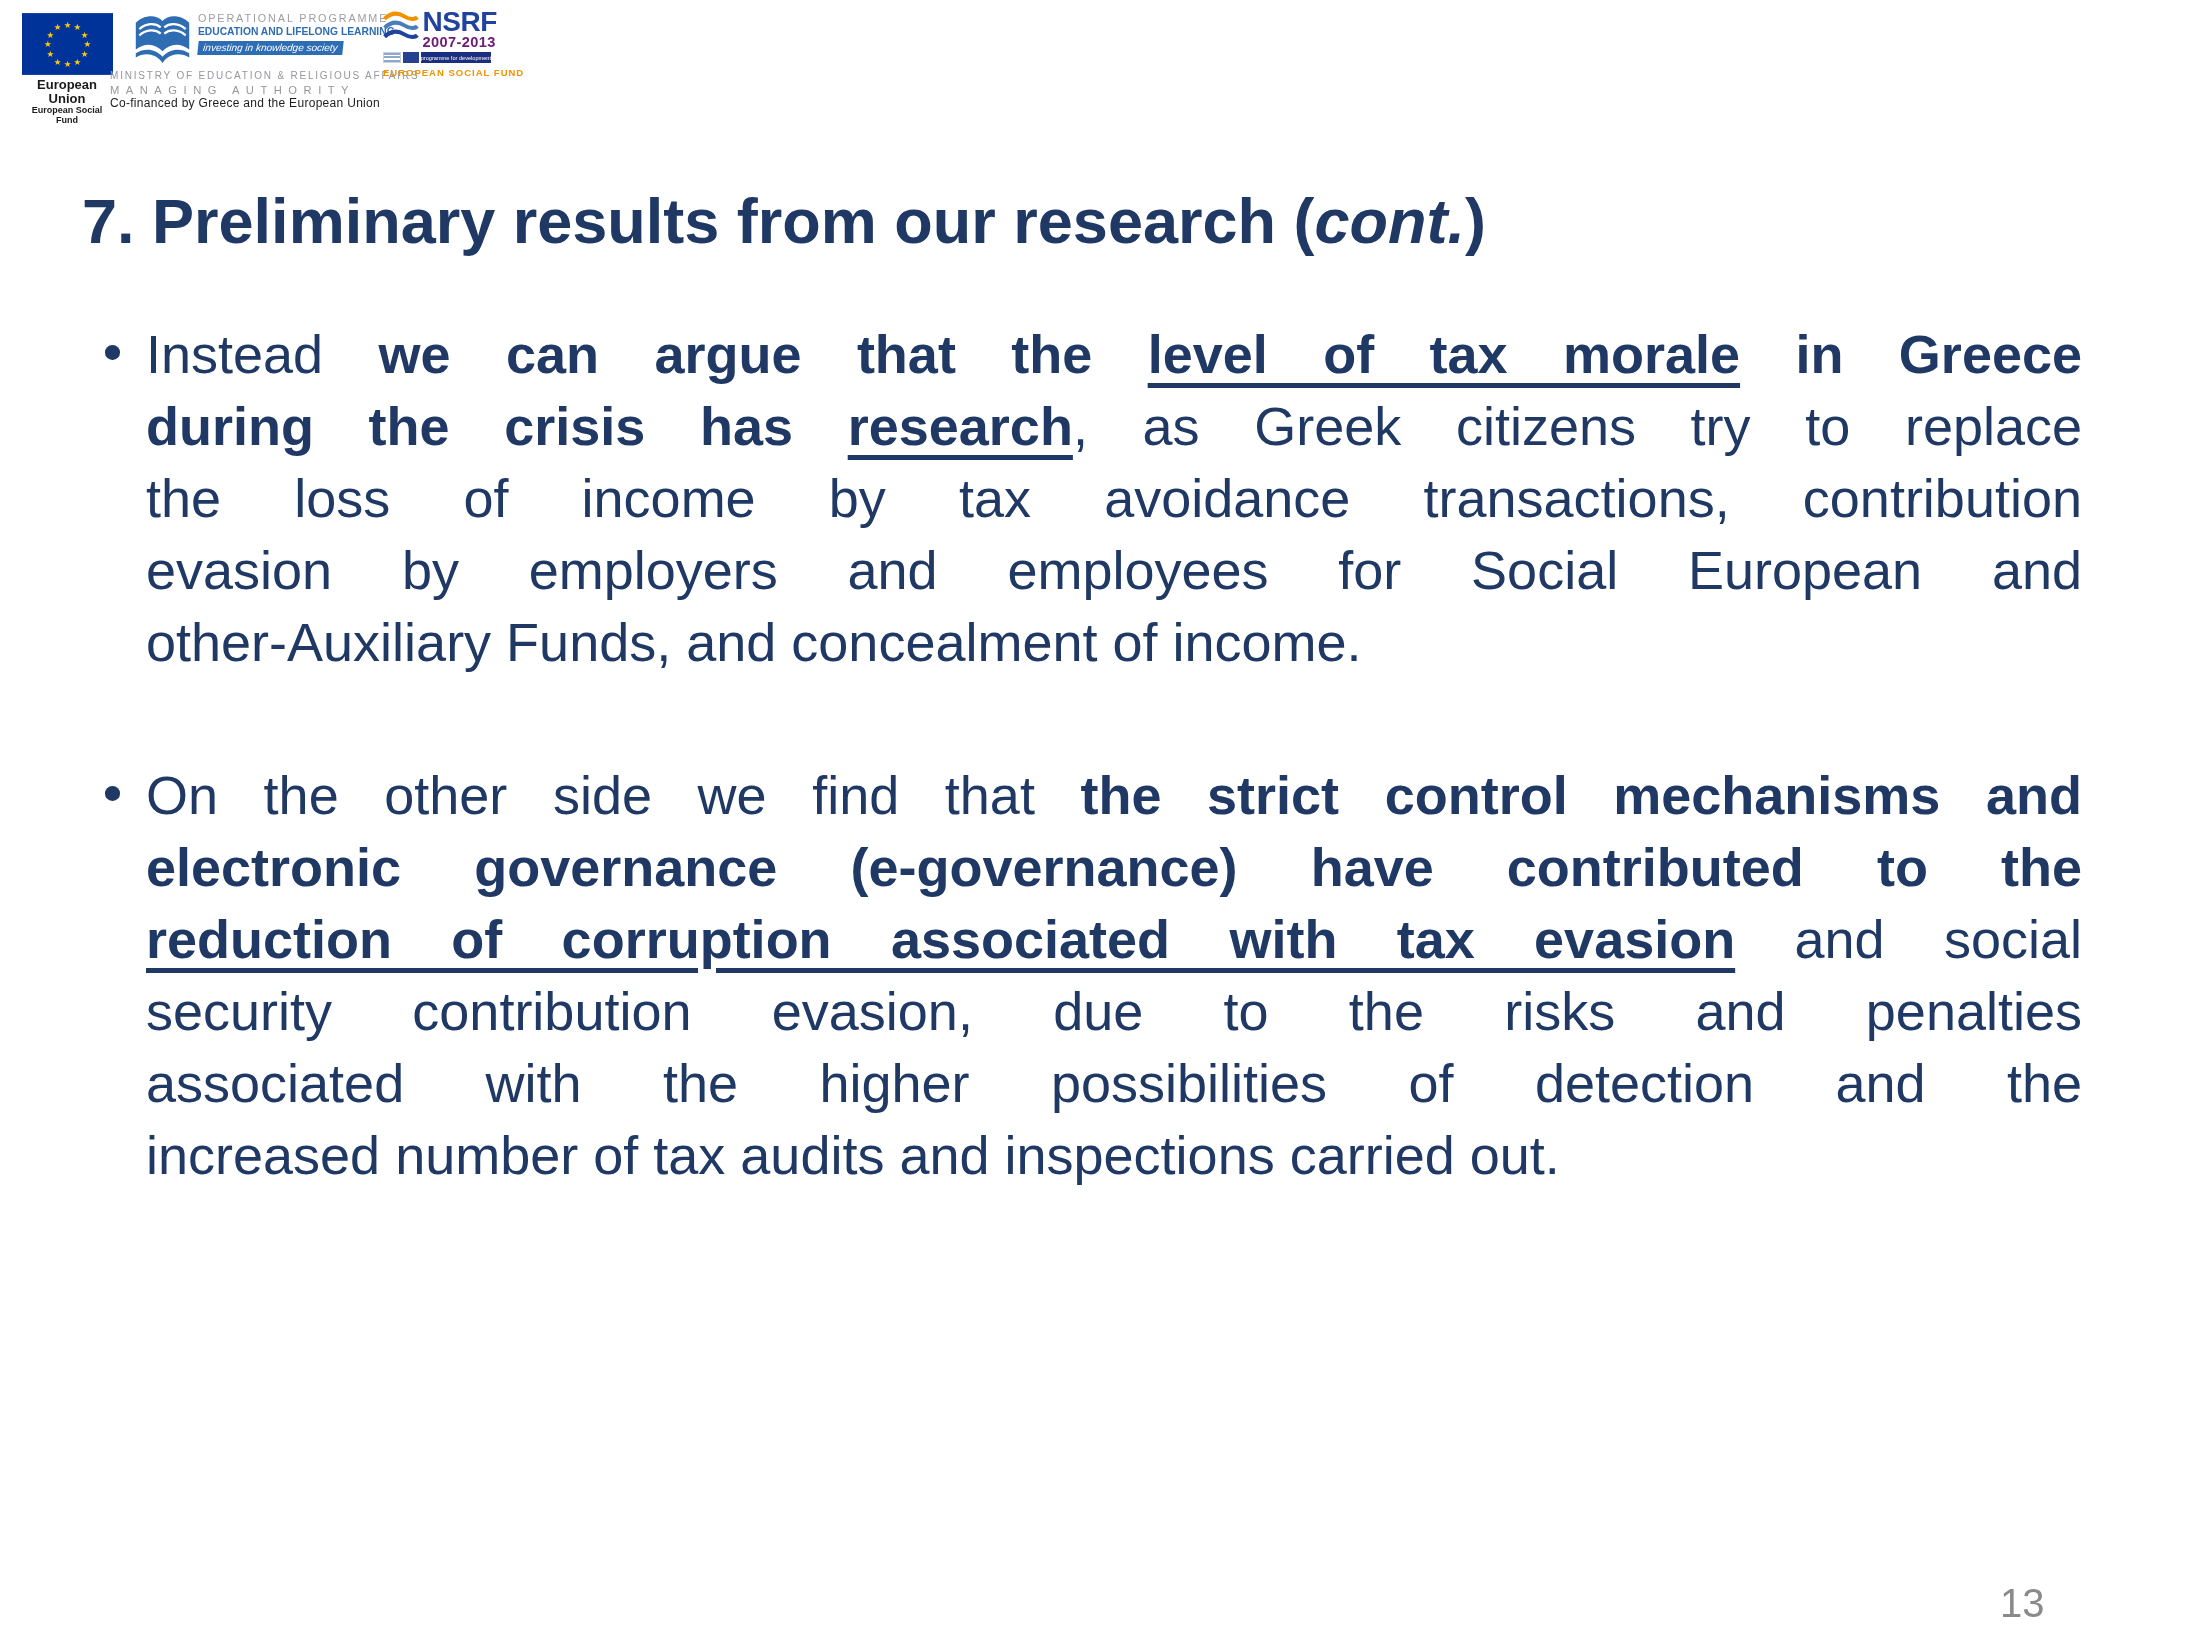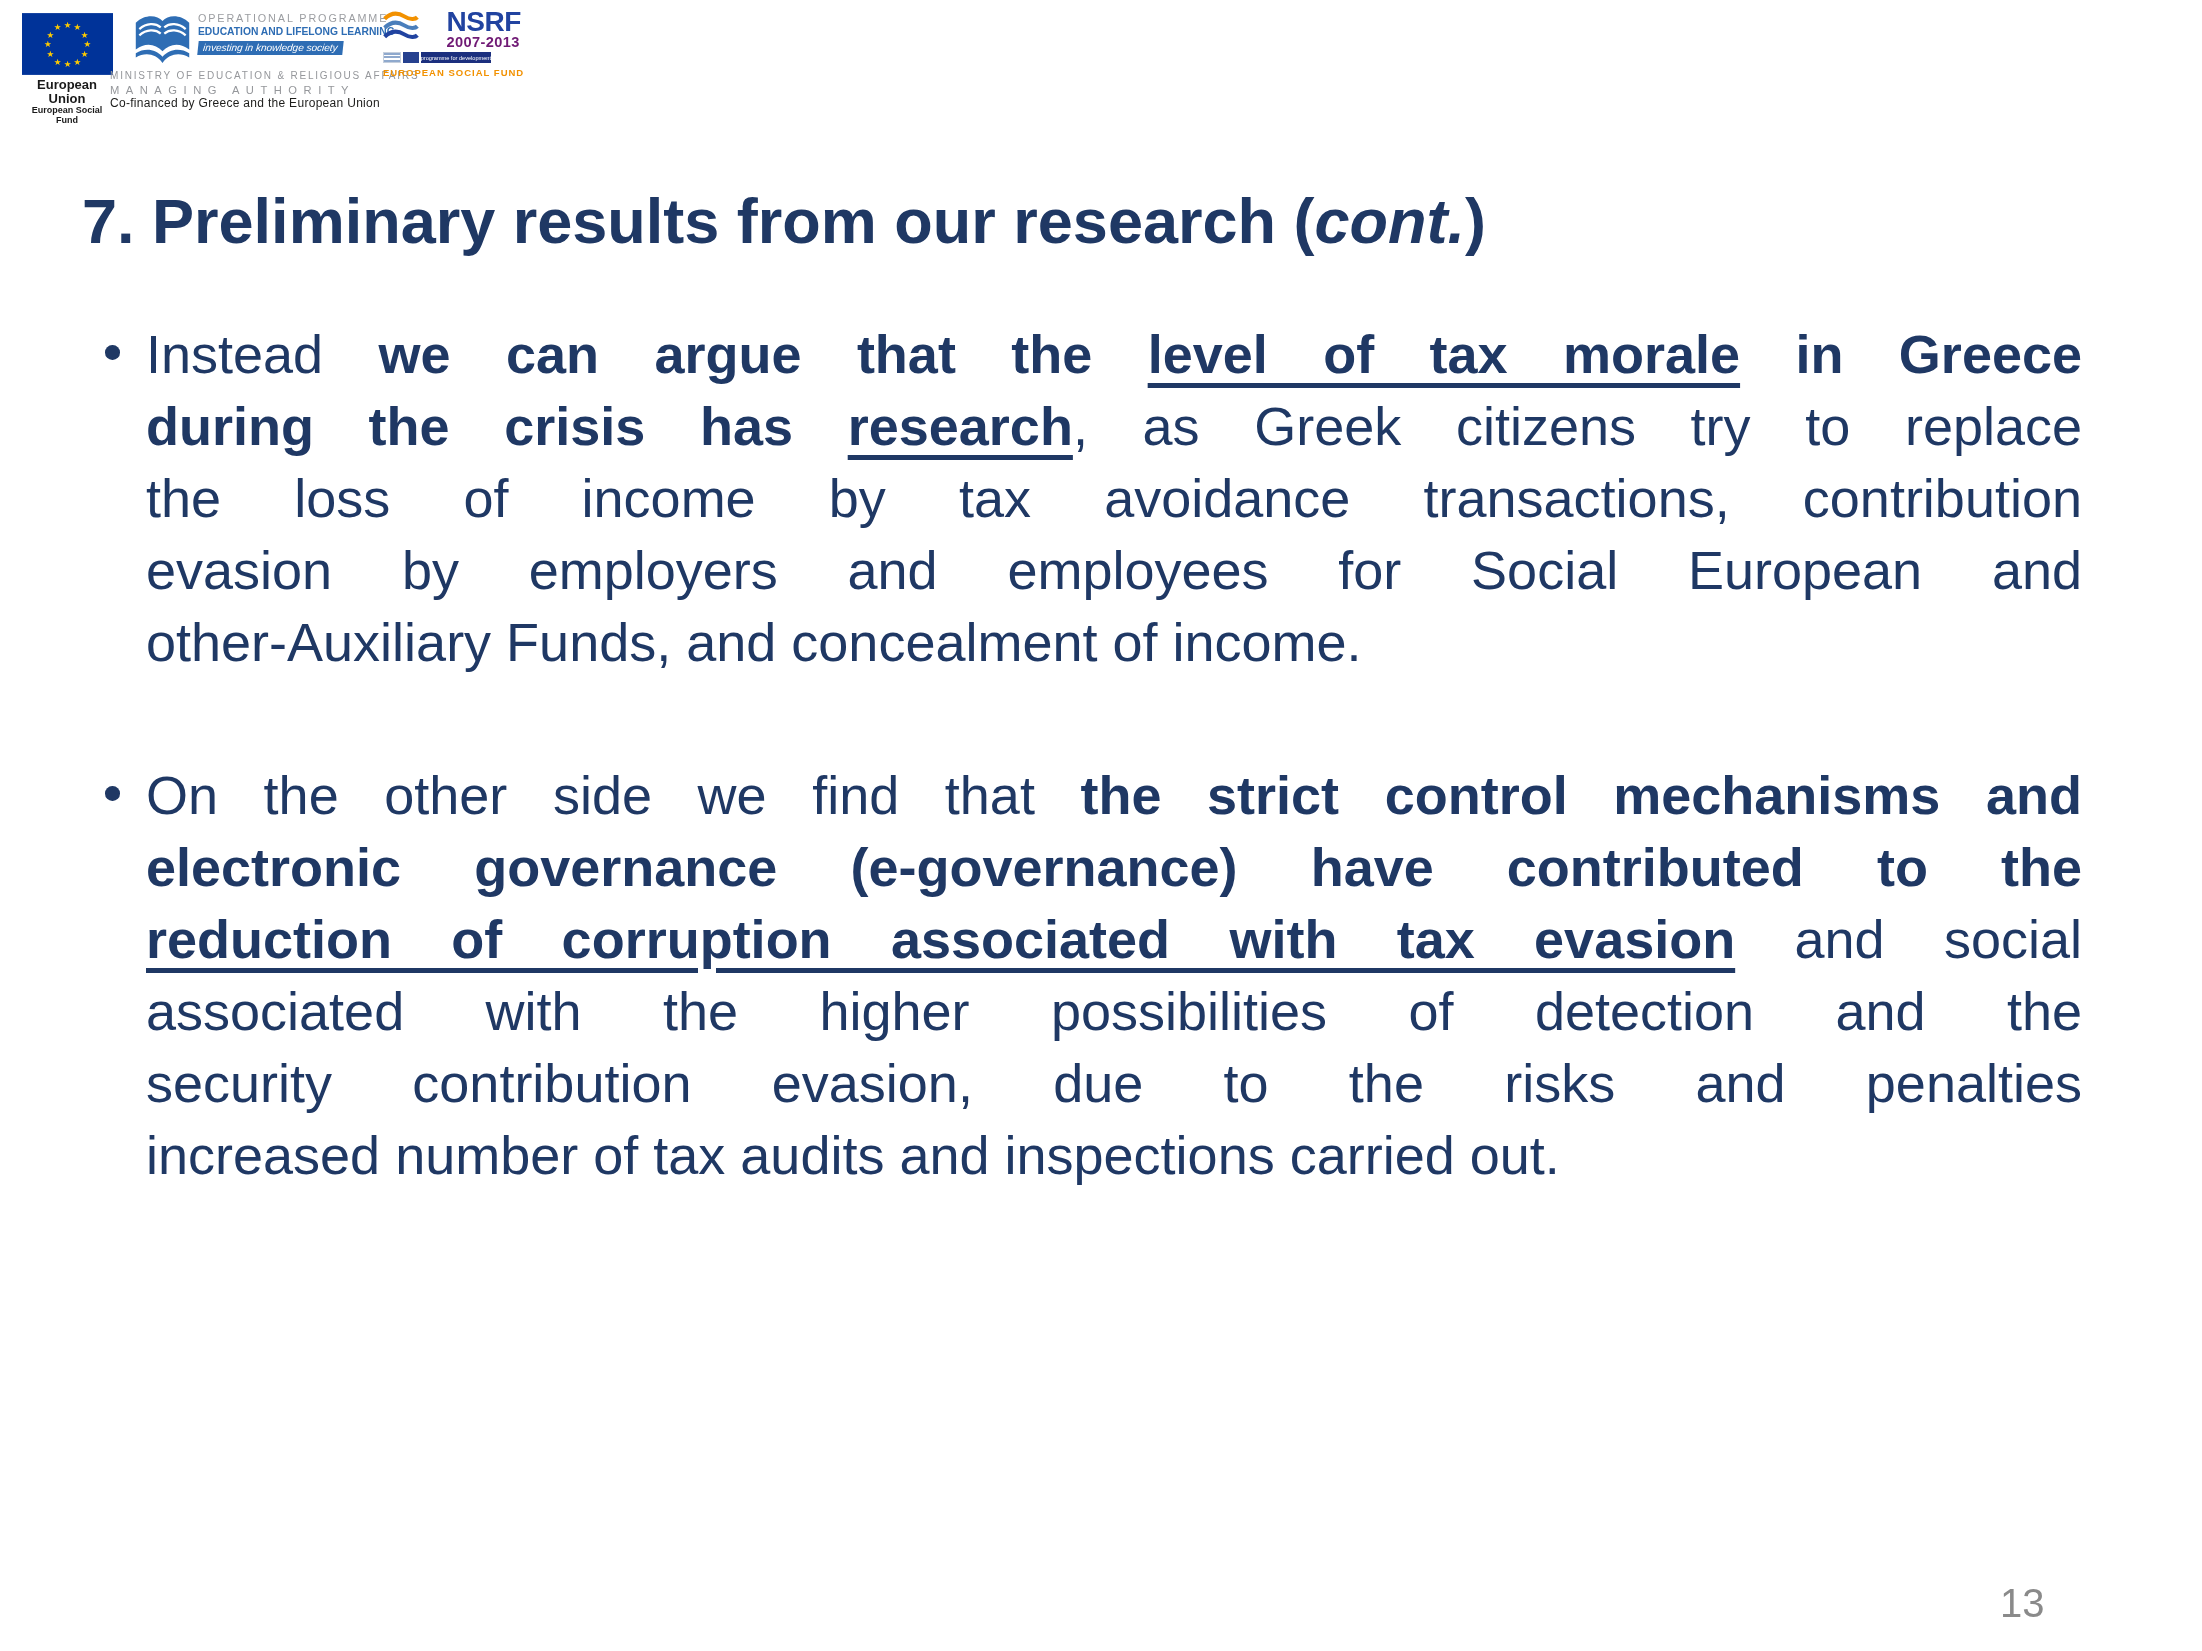--- a/index.html
+++ b/index.html
@@ -18,21 +18,21 @@
   .book-icon{width:57px;height:52px;flex:0 0 auto;margin-left:24px;}
   .op-texts{margin-left:6.9px;width:182px;}
   .op-line1{font-size:10.8px;color:#9b9da1;letter-spacing:1.9px;white-space:nowrap;line-height:1.2;}
   .op-line2{font-size:10.3px;font-weight:bold;color:#2E6DB4;letter-spacing:0;white-space:nowrap;line-height:1.25;margin-top:0.9px;}
   .op-banner{display:inline-block;background:#2E6DB4;color:#ffffff;font-style:italic;font-size:10px;padding:0.9px 5.2px 1.7px 5.2px;margin-top:1.7px;white-space:nowrap;transform:skewX(-6deg);}
   .ministry{font-size:10px;color:#95979b;letter-spacing:1.8px;margin-top:6px;white-space:nowrap;}
   .managing{font-size:11.2px;color:#95979b;letter-spacing:6.5px;margin-top:2.6px;white-space:nowrap;}
   .cofinanced{font-size:12px;font-weight:normal;color:#1d1d1b;white-space:nowrap;letter-spacing:0.3px;}
 
   .nsrf-block{position:absolute;left:383px;top:10.3px;width:108px;}
-  .nsrf-top{display:flex;align-items:flex-start;gap:24px;}
+  .nsrf-top{display:flex;align-items:flex-start;}
   .nsrf-waves{width:36px;height:34px;flex:0 0 auto;}
   .nsrf-names{margin-left:3.4px;}
   .nsrf-name{font-size:28px;font-weight:bold;color:#2143A0;line-height:0.85;letter-spacing:-0.4px;}
   .nsrf-years{font-size:14.6px;font-weight:bold;color:#701a75;line-height:1.0;margin-top:0.9px;letter-spacing:0.4px;}
   .nsrf-flags{display:flex;margin-top:2.6px;height:11.2px;align-items:stretch;}
   .flag-gr{width:17px;background:repeating-linear-gradient(#8FA9CD 0 1.7px,#ffffff 1.7px 3.4px);border:0.4px solid #c5cfdd;}
   .flag-eu-mini{width:17px;background:#26418F;margin-left:1.7px;}
   .nsrf-box{flex:1;background:#1b2f7e;margin-left:1.7px;color:#ffffff;font-size:5.6px;display:flex;align-items:center;justify-content:center;white-space:nowrap;}
   .nsrf-fund{font-size:9.5px;font-weight:bold;color:#F29100;letter-spacing:1px;margin-top:3.4px;white-space:nowrap;}
 
@@ -132,21 +132,21 @@
       <div class="line"><span>Instead </span><span class="b">we can argue that the </span><span class="b u">level of tax morale</span><span class="b"> in Greece</span></div>
       <div class="line"><span class="b">during the crisis has </span><span class="b u">research</span><span>, as Greek citizens try to replace</span></div>
       <div class="line"><span>the loss of income by tax avoidance transactions, contribution</span></div>
       <div class="line"><span>evasion by employers and employees for Social European and</span></div>
       <div class="line last"><span>other-Auxiliary Funds, and concealment of income.</span></div>
     </div>
   <div class="bullet bullet-2">
       <div class="line"><span>On the other side we find that </span><span class="b">the strict control mechanisms and</span></div>
       <div class="line"><span class="b">electronic governance (e-governance) have contributed to the</span></div>
       <div class="line"><span class="b u">reduction of corruption associated with tax evasion</span><span> and social</span></div>
+      <div class="line"><span>security contribution evasion, due to the risks and penalties</span></div>
       <div class="line"><span>associated with the higher possibilities of detection and the</span></div>
-      <div class="line"><span>security contribution evasion, due to the risks and penalties</span></div>
       <div class="line last"><span>increased number of tax audits and inspections carried out.</span></div>
     </div>
 
   <div class="page-num">13</div>
 
 </div>
 
 
 </body></html>

